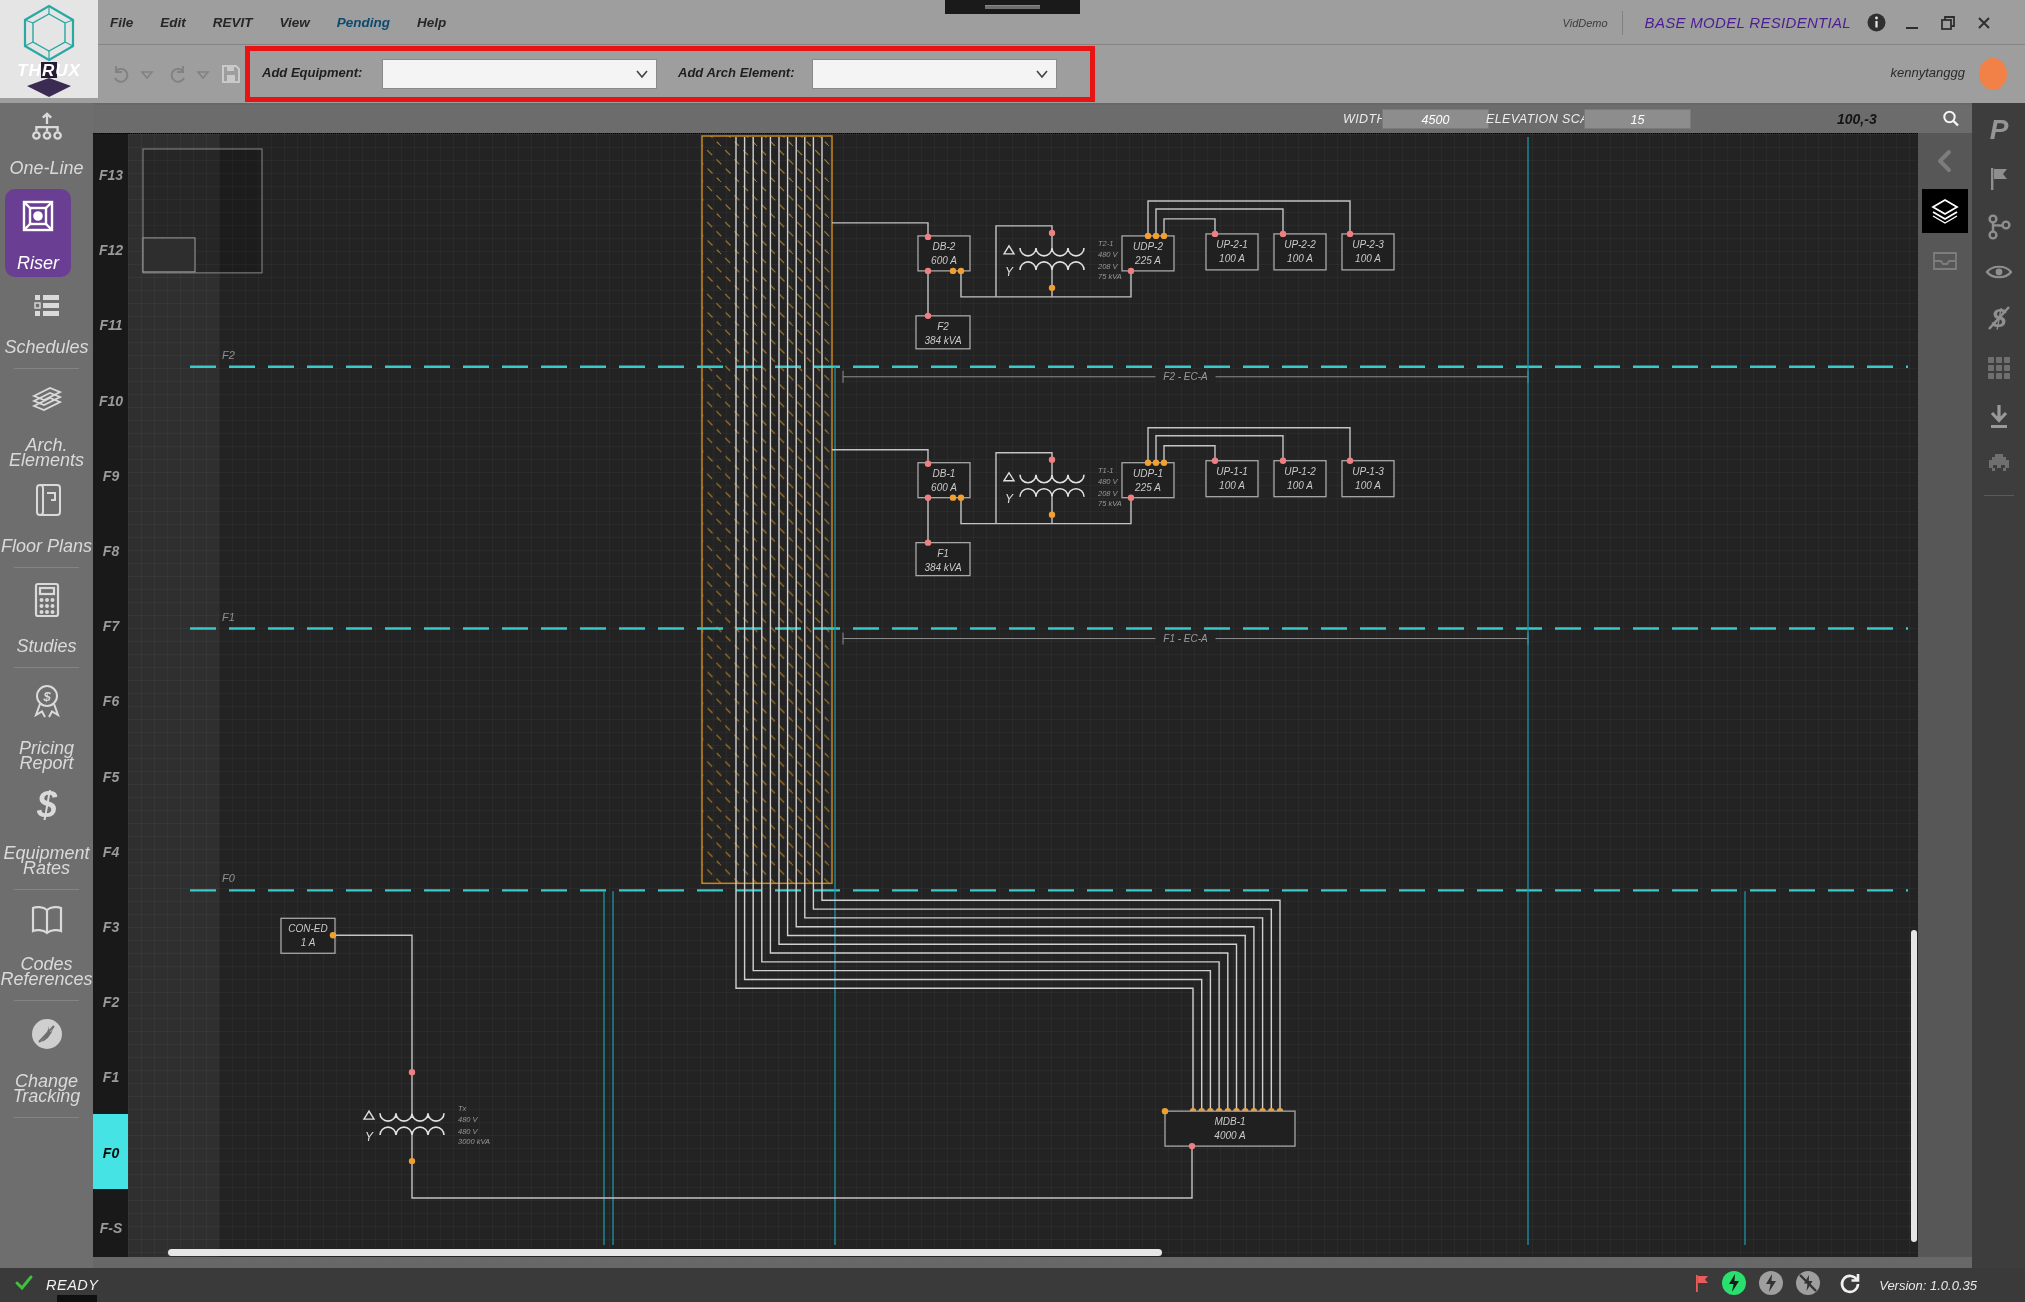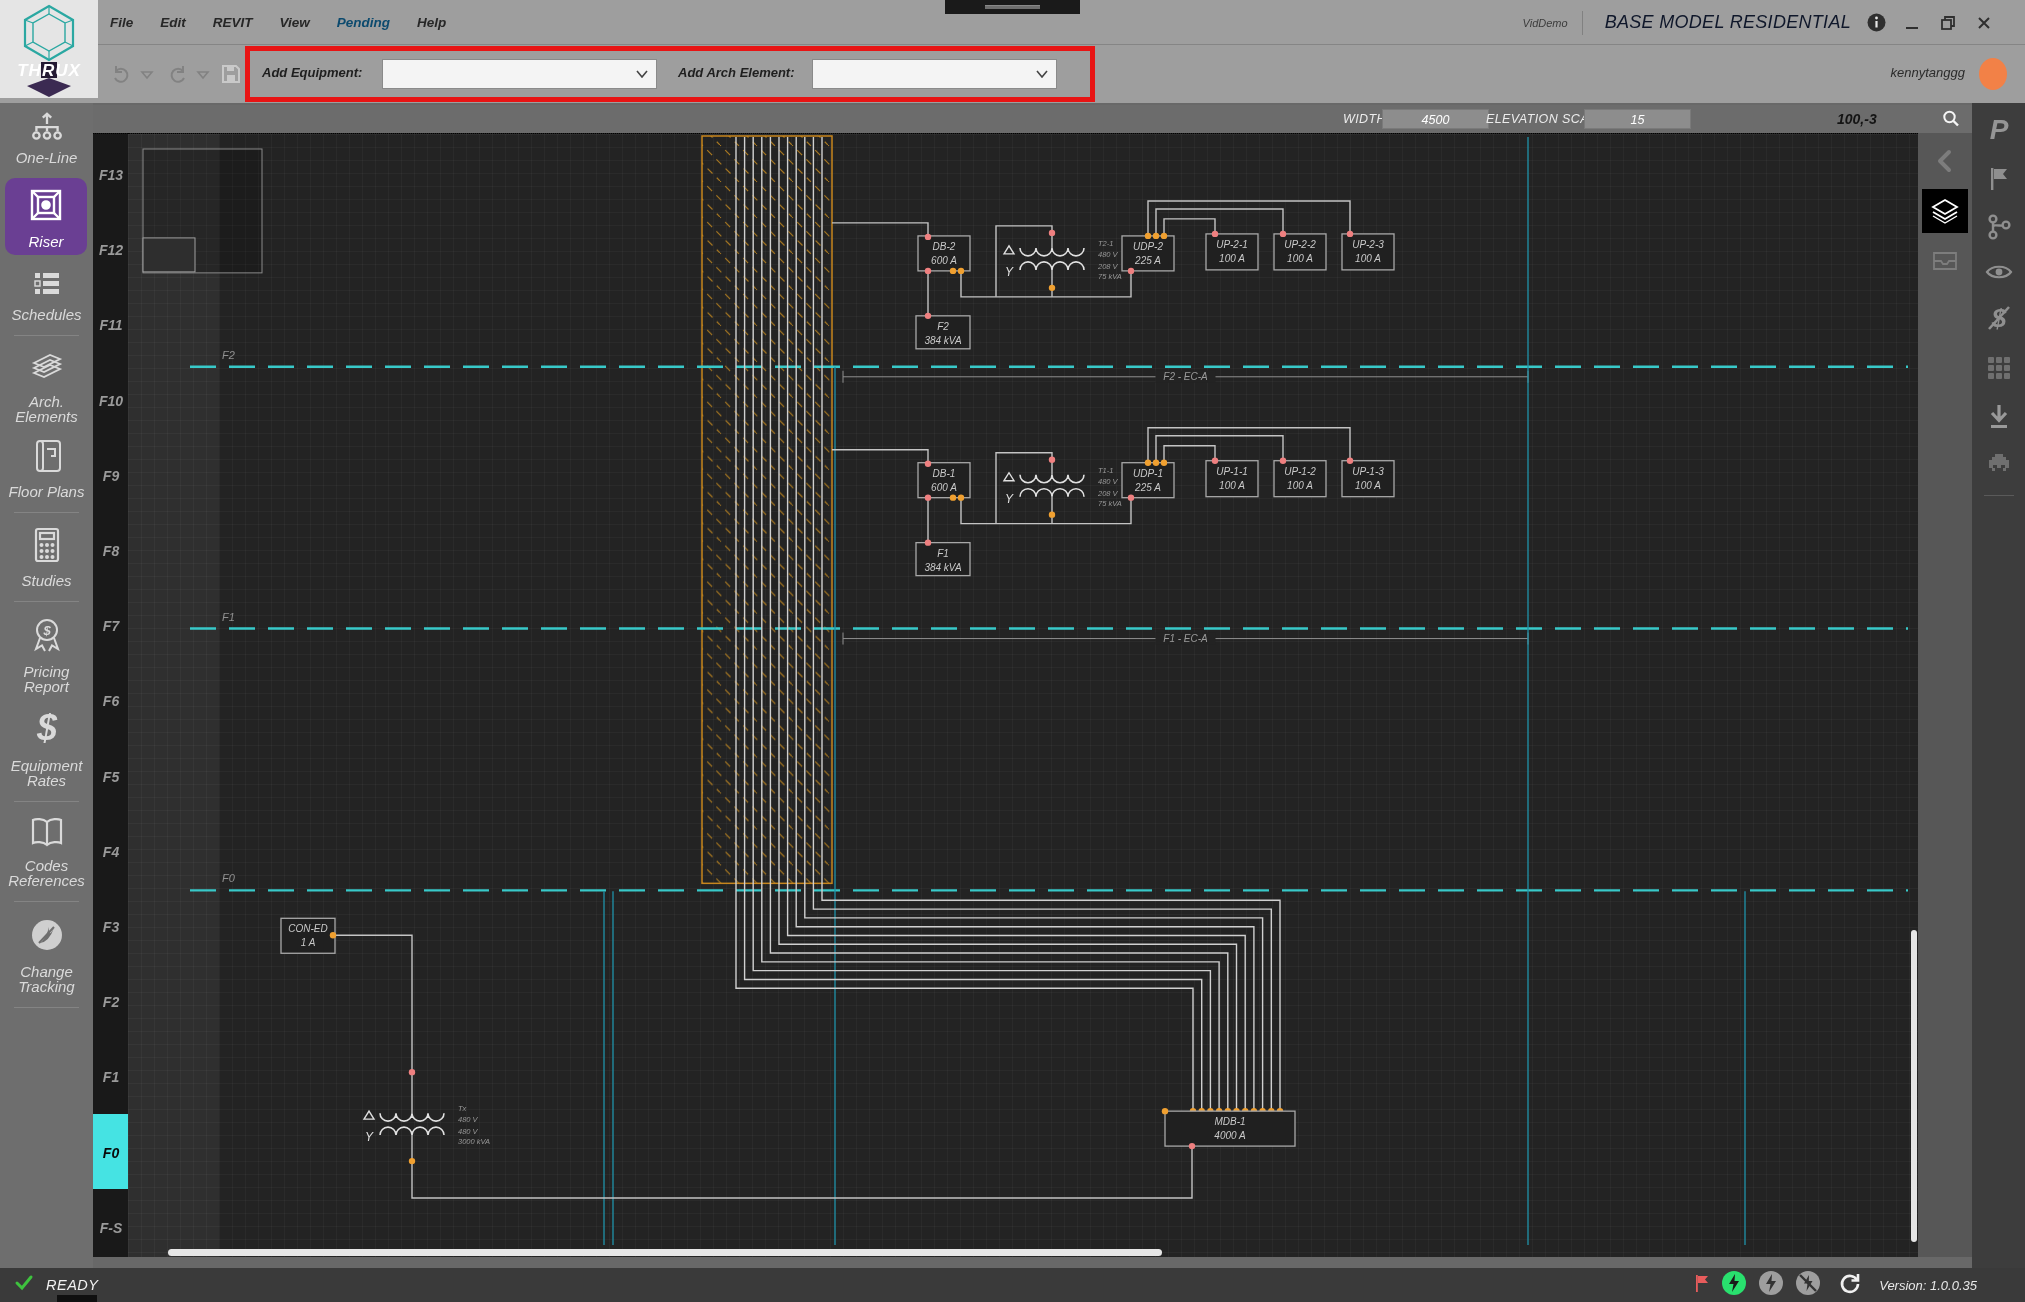--- a/index.html
+++ b/index.html
@@ -11,41 +11,41 @@
   #menubar { left:0; top:0; width:2025px; height:45px; background:#9e9e9e; z-index:30; }
   #menubar .sep { position:absolute; left:98px; top:44px; width:1927px; height:1px; background:#858585; }
   #menus { position:absolute; left:110px; top:0; height:45px; display:flex; align-items:center; gap:27px; }
   #menus .menu { font-size:13.5px; font-weight:600; color:#272727; cursor:default; }
   #menus .menu.accent { font-weight:700; color:#0c4a6e; }
   #notch { left:945px; top:0; width:135px; height:14px; background:#1a1a1a; z-index:60; }
   #notch .bar { position:absolute; left:40px; top:5px; width:55px; height:4px; background:#6e6e6e; border-top:1px solid #888; }
   #titlecluster { position:absolute; right:30px; top:0; height:45px; display:flex; align-items:center; gap:14px; }
   #titlecluster .proj { font-size:11px; color:#3c3c3c; }
   #titlecluster .vsep { width:1px; height:24px; background:#818181; }
-  #titlecluster .model { font-size:18px; color:#0f172a; letter-spacing:.3px;padding-left:8px; }
+  #titlecluster .model { font-size:15px; color:#4c1d95; letter-spacing:.3px;padding-left:8px; }
   .winbtn { width:22px; height:22px; display:flex; align-items:center; justify-content:center; }
 
   #toolbar { left:0; top:45px; width:2025px; height:58px; background:#9e9e9e; z-index:25; }
   .tb-ico { position:absolute; top:18px; width:22px; height:22px; }
   #redrect { position:absolute; left:245px; top:1px; width:850px; height:56px; border:5px solid #e81414; }
   .tb-label { position:absolute; top:20px; font-size:13px; font-weight:600; color:#1f1f1f; }
   .dd { position:absolute; top:14px; height:30px; background:#f4f4f4; border:1px solid #8a8a8a;
         display:flex; align-items:center; justify-content:flex-end; padding-right:8px; }
   #user { position:absolute; right:60px; top:20px; font-size:13px; color:#2b2b2b; }
   #avatar { position:absolute; right:18px; top:13px; width:28px; height:32px; border-radius:50%; background:#f28147; }
 
   
   #logo { left:0; top:0; width:98px; height:98px; background:#e5e5e5; z-index:40; overflow:hidden; }
 
   
   #sidebar { left:0; top:98px; width:93px; height:1170px; background:#6e6e6e; z-index:20; overflow:hidden; }
   .sb-item { margin-top:13px; text-align:center; color:#dadada; cursor:pointer; }
-  .sb-item .lbl { font-size:15px; line-height:15px; margin-top:9px; }
+  .sb-item .lbl { font-size:18px; line-height:15px; margin-top:20px; }
   .sb-item svg { display:block; margin:0 auto; }
-  .sb-item.active { background:#6a3f93; width:82px; margin-left:5px; border-radius:10px; padding:7px 0 6px; color:#fff; }
+  .sb-item.active { background:#6a3f93; width:66px; margin-left:5px; border-radius:10px; padding:7px 0 6px; color:#fff; }
   .sb-div { height:1px; background:#848484; margin:13px 14px 0; }
 
   
   #workspace { left:93px; top:103px; width:1932px; height:1165px; background:#686868; }
   #strip { position:absolute; left:0; top:2px; width:1879px; height:28px; background:#6c6c6c; }
   #strip .slabel { position:absolute; top:7px; font-size:12.5px; color:#ececec; letter-spacing:.4px; }
   #strip .sval { position:absolute; top:4px; width:107px; height:20px; background:#8d8d8d;
     color:#fff; font-size:12.5px; text-align:center; line-height:20px; border:1px solid #7a7a7a; }
   #strip .coords { position:absolute; top:6px; font-size:14px; font-weight:700; color:#141414; }
   #floorcol { position:absolute; left:0; top:30px; width:35px; height:1124px; background:#191919; border-top:1px dotted #000; }

